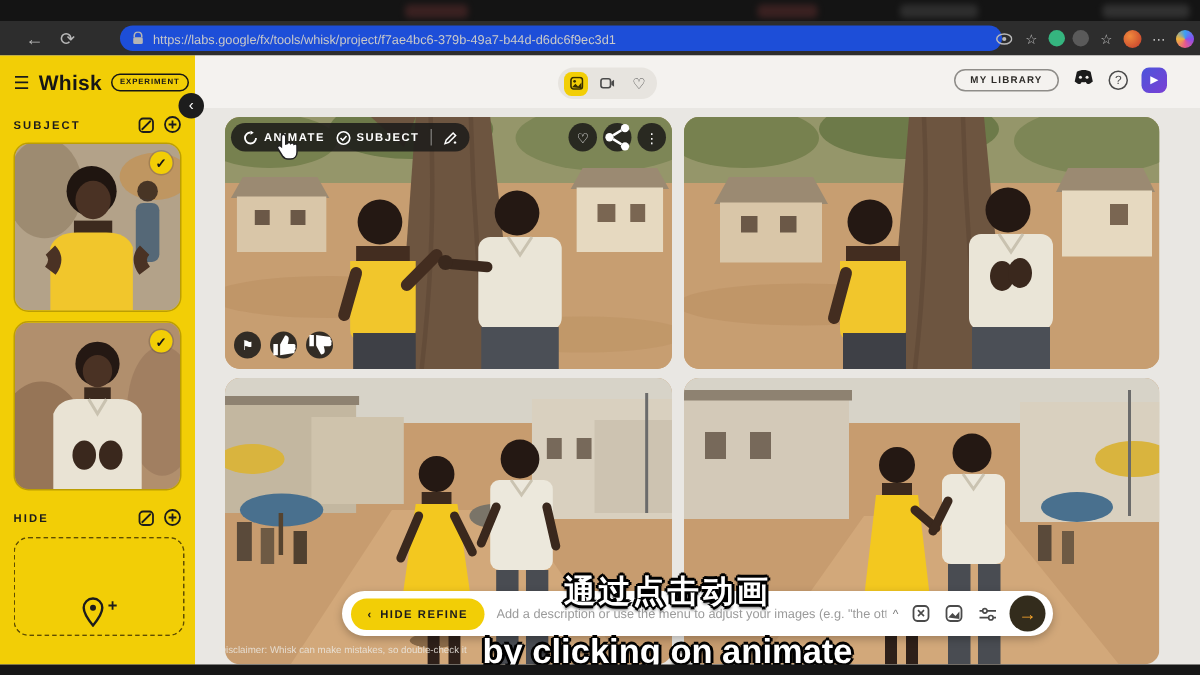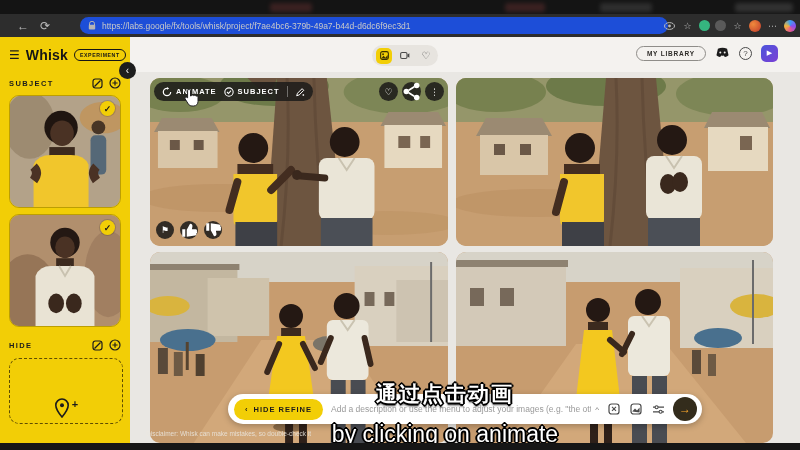--- a/index.html
+++ b/index.html
@@ -68,21 +68,21 @@
   .prompt{flex:1;font-size:8.5px;color:#9a9a9a;white-space:nowrap;overflow:hidden;cursor:text;}
   .caret{font-size:8px;color:#777;margin-left:-4px;cursor:pointer;}
   .bb-ic{width:14px;height:14px;display:flex;align-items:center;justify-content:center;cursor:pointer;}
   .submit{width:24px;height:24px;border-radius:50%;background:#332c1c;display:flex;align-items:center;justify-content:center;color:#ffaa2b;font-size:12px;cursor:pointer;flex:0 0 auto;}
 
   
   .disclaimer{position:absolute;left:146px;top:430px;font-size:6.5px;color:rgba(235,232,225,.85);z-index:7;white-space:nowrap;}
   .subs{position:absolute;left:90px;width:710px;text-align:center;z-index:9;color:#fff;
         text-shadow:-2px 0 #000,2px 0 #000,0 -2px #000,0 2px #000,-1px -1px #000,1px 1px #000,-1px 1px #000,1px -1px #000,0 3px 2px rgba(0,0,0,.6);}
   .sub-zh{top:380px;font-size:21px;font-weight:bold;letter-spacing:2px;}
-  .sub-en{top:421px;font-size:23px;font-weight:400;}
+  .sub-en{top:421px;font-size:23px;font-weight:700;}
   .bottomstrip{position:absolute;left:0;top:443px;width:800px;height:7px;background:#161616;z-index:10;}
   .cursor{position:absolute;left:183px;top:88px;z-index:11;pointer-events:none;}
 </style>
 </head>
 <body>
 
 <div class="stage">
 
   <div class="tabstrip">
     <div class="blob" style="left:270px;width:42px;background:#5a2c2c;"></div>

